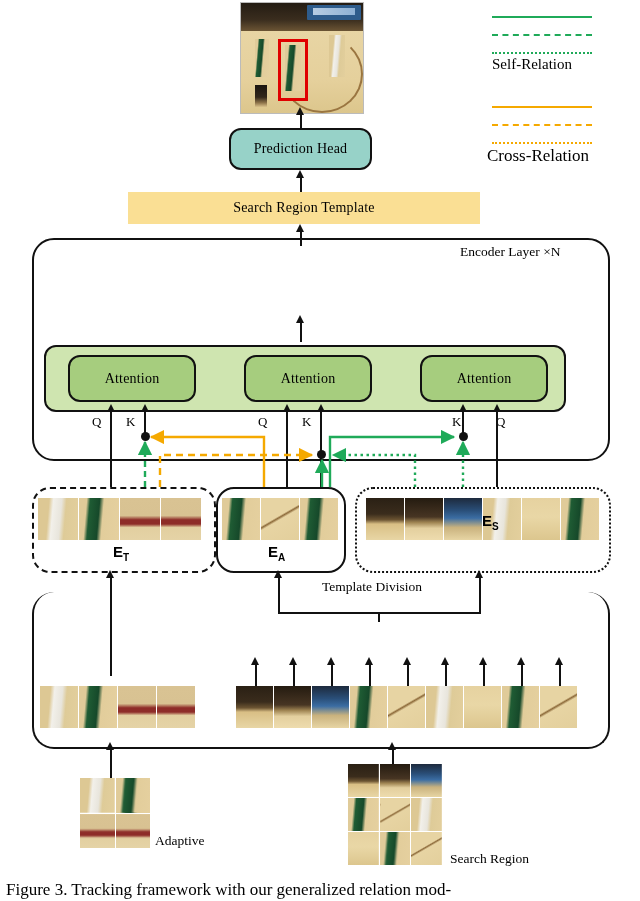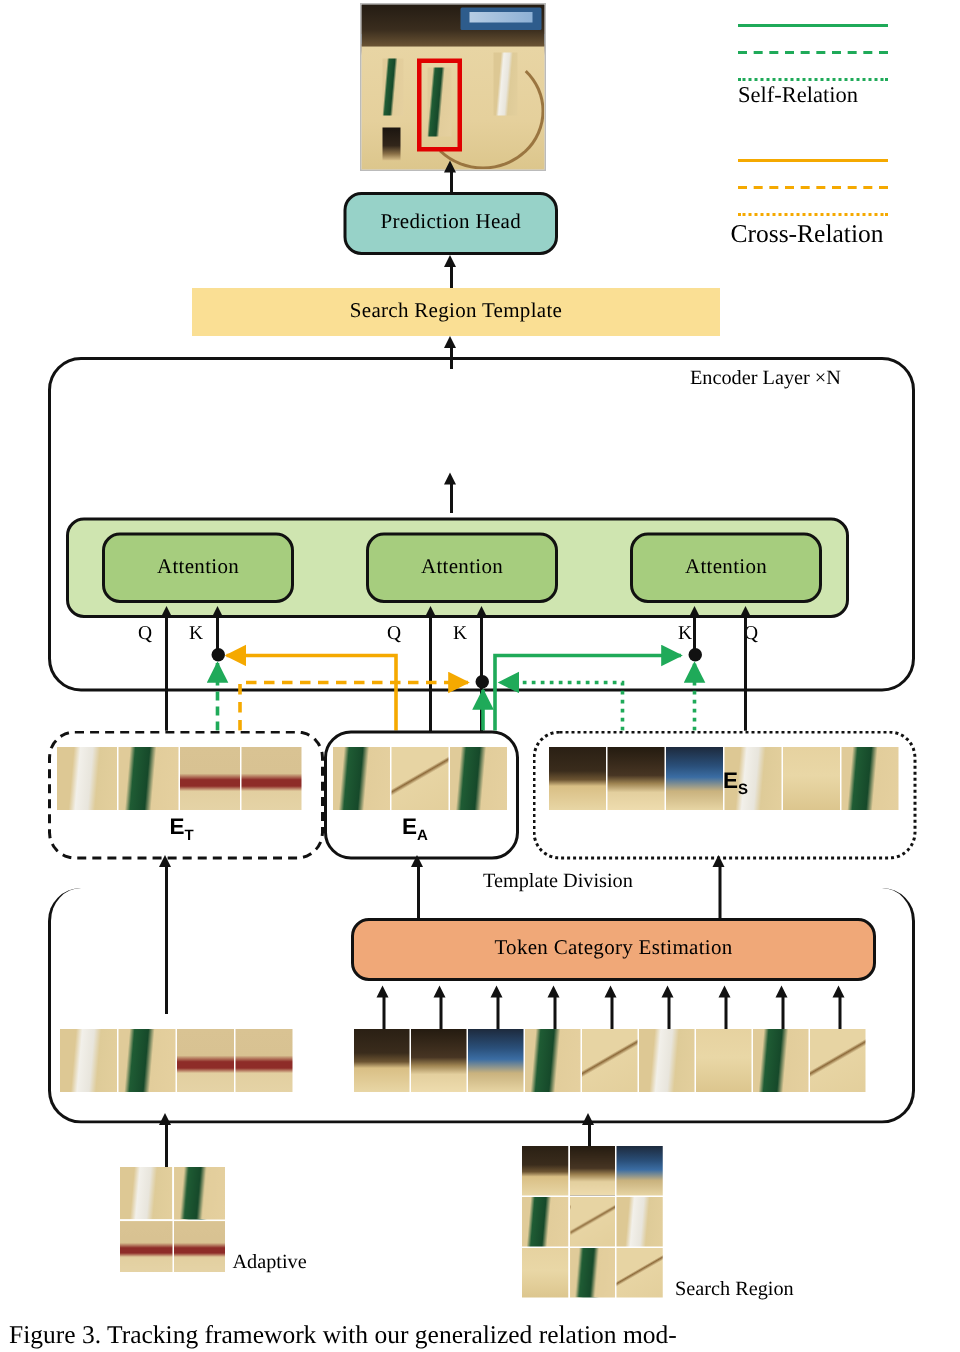--- a/index.html
+++ b/index.html
@@ -299,23 +299,20 @@
   <div class="abs arrow-up" style="left:106px;top:570px;"></div>
   <div class="abs vline" style="left:278px;top:576px;height:38px;"></div>
   <div class="abs arrow-up" style="left:274px;top:570px;"></div>
   <div class="abs vline" style="left:479px;top:576px;height:38px;"></div>
   <div class="abs arrow-up" style="left:475px;top:570px;"></div>
 
   <div class="abs lbl" style="left:322px;top:579px;">Template Division</div>
   <div class="abs hline" style="left:278px;top:612px;width:202px;"></div>
   <div class="abs vline" style="left:378px;top:612px;height:10px;"></div>
 
-  <div class="abs box rounded orange" style="left:234px;top:612px;width:350px;height:42px;">
-    <span>Token Category Estimation</span>
-  </div>
 
   <div class="abs vline" style="left:255px;top:664px;height:22px;"></div>
   <div class="abs arrow-up" style="left:251px;top:657px;"></div>
   <div class="abs vline" style="left:293px;top:664px;height:22px;"></div>
   <div class="abs arrow-up" style="left:289px;top:657px;"></div>
   <div class="abs vline" style="left:331px;top:664px;height:22px;"></div>
   <div class="abs arrow-up" style="left:327px;top:657px;"></div>
   <div class="abs vline" style="left:369px;top:664px;height:22px;"></div>
   <div class="abs arrow-up" style="left:365px;top:657px;"></div>
   <div class="abs vline" style="left:407px;top:664px;height:22px;"></div>

